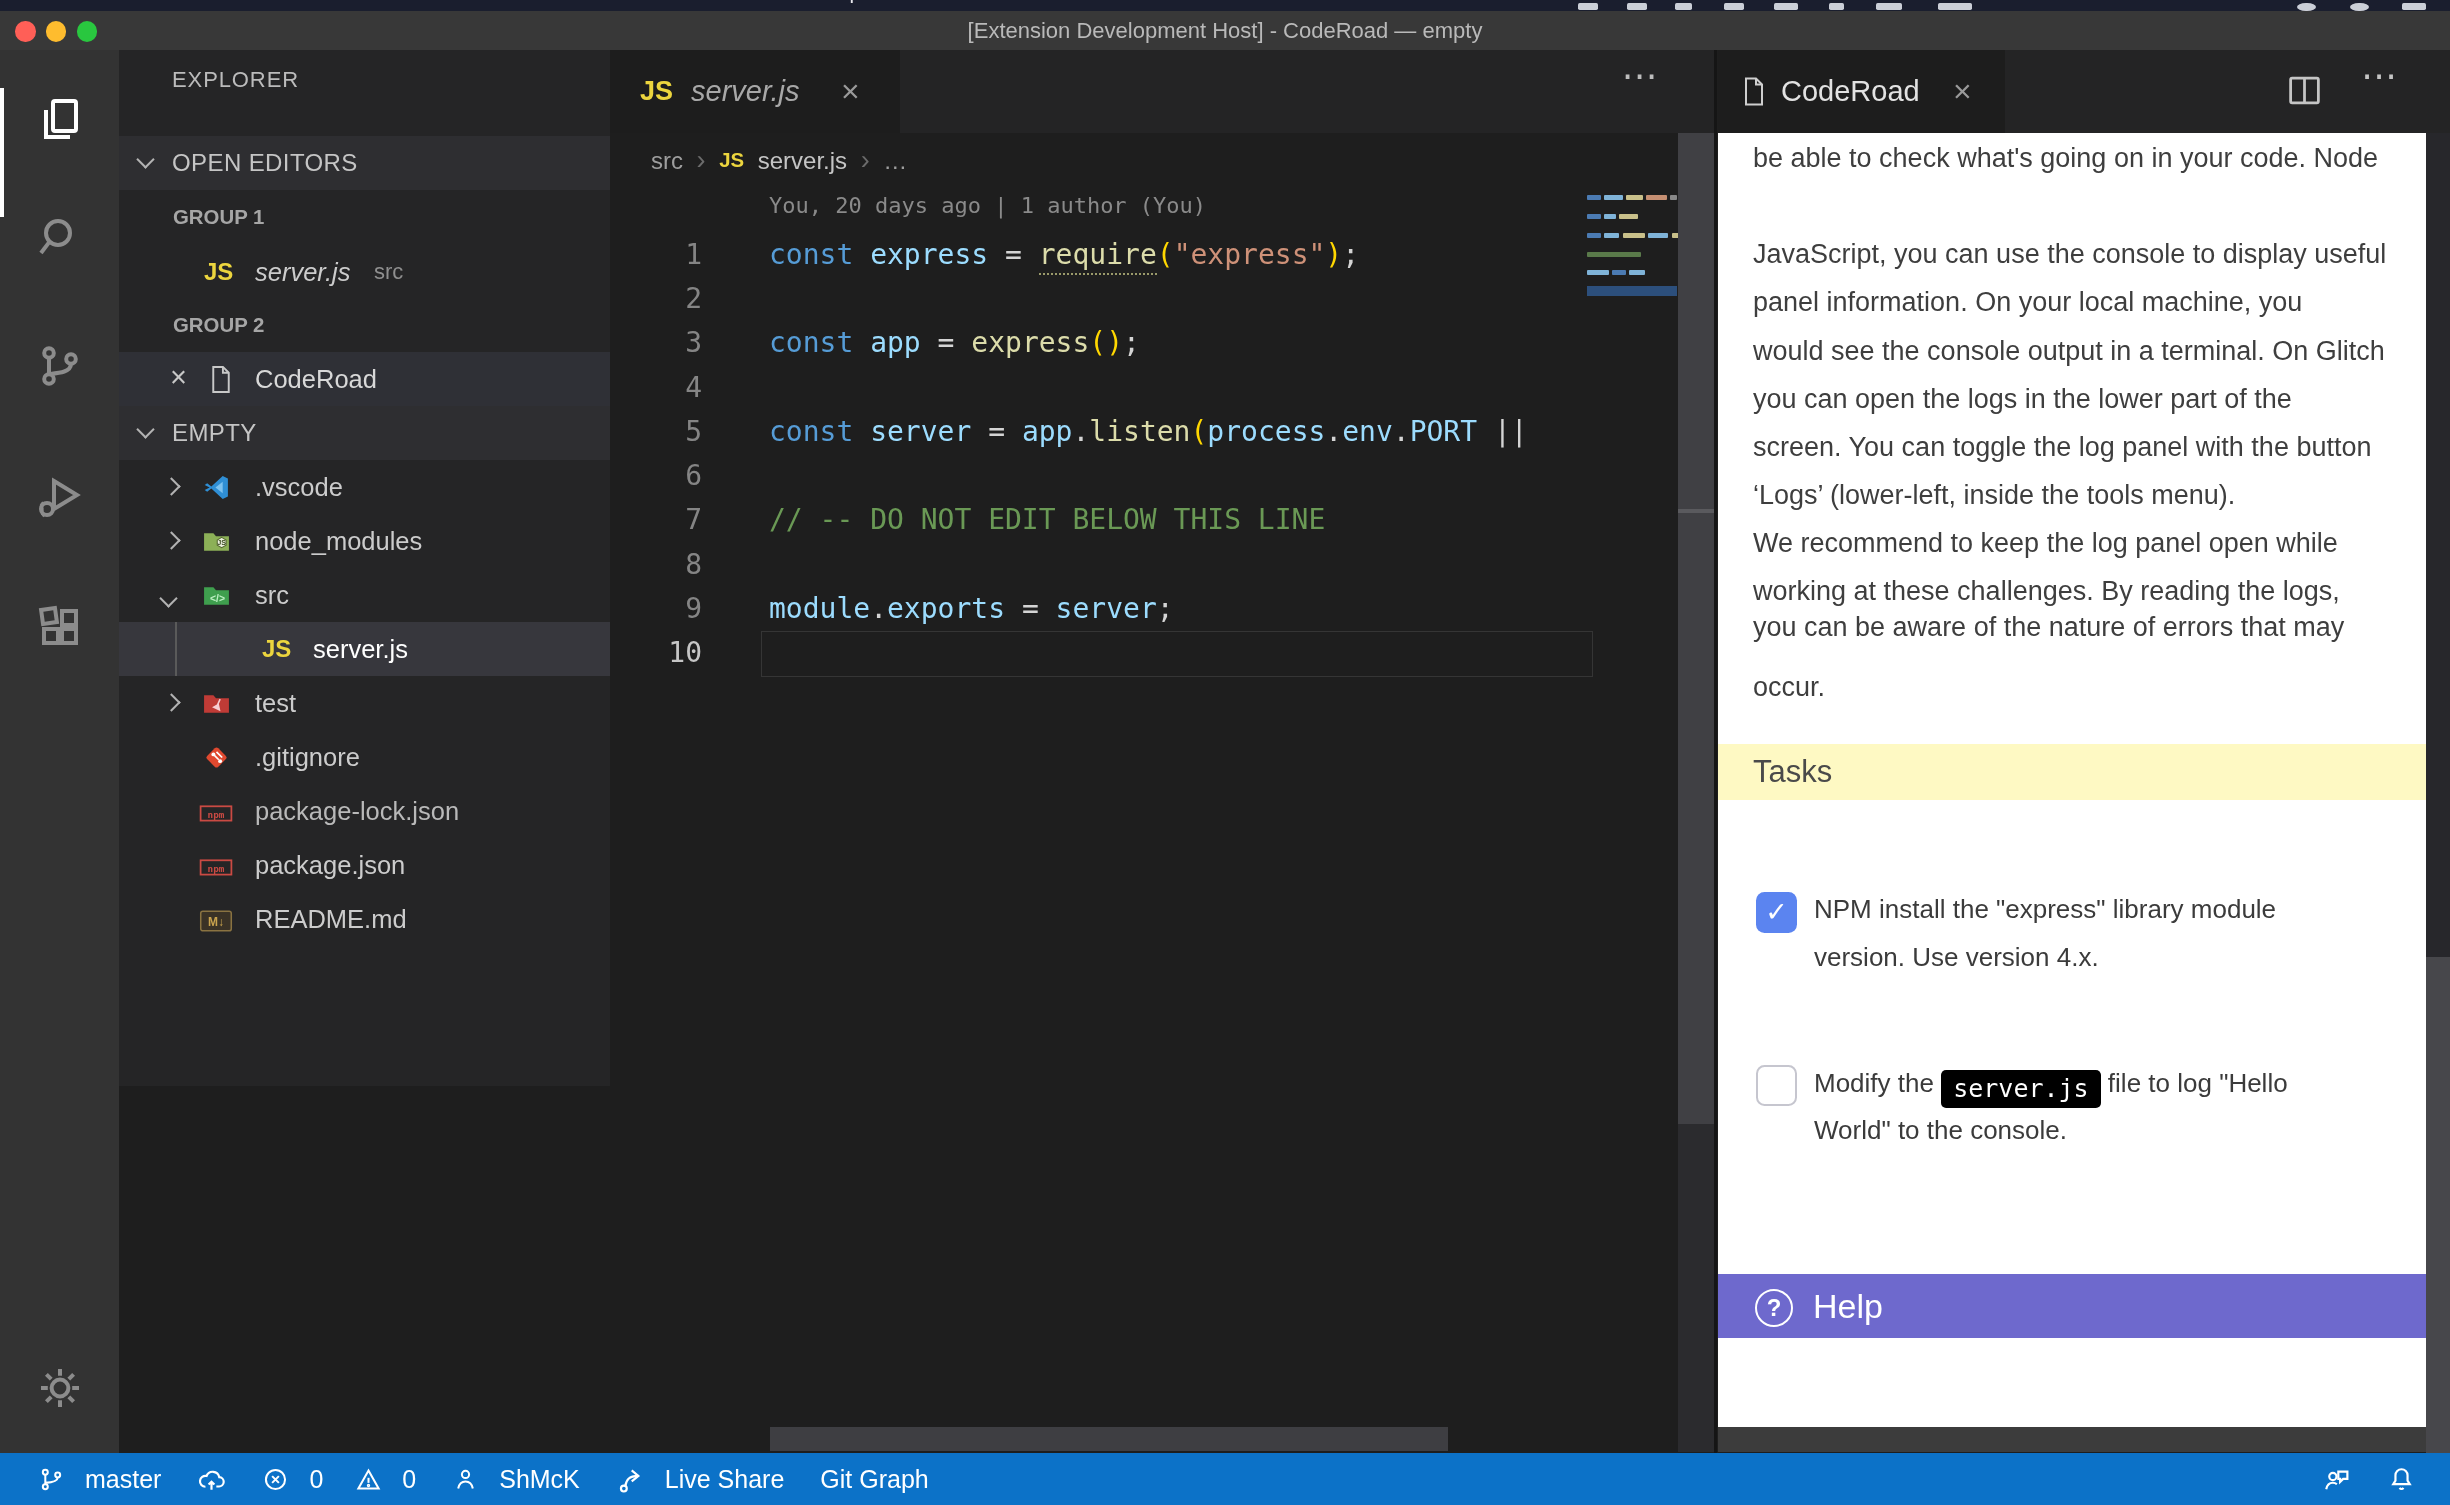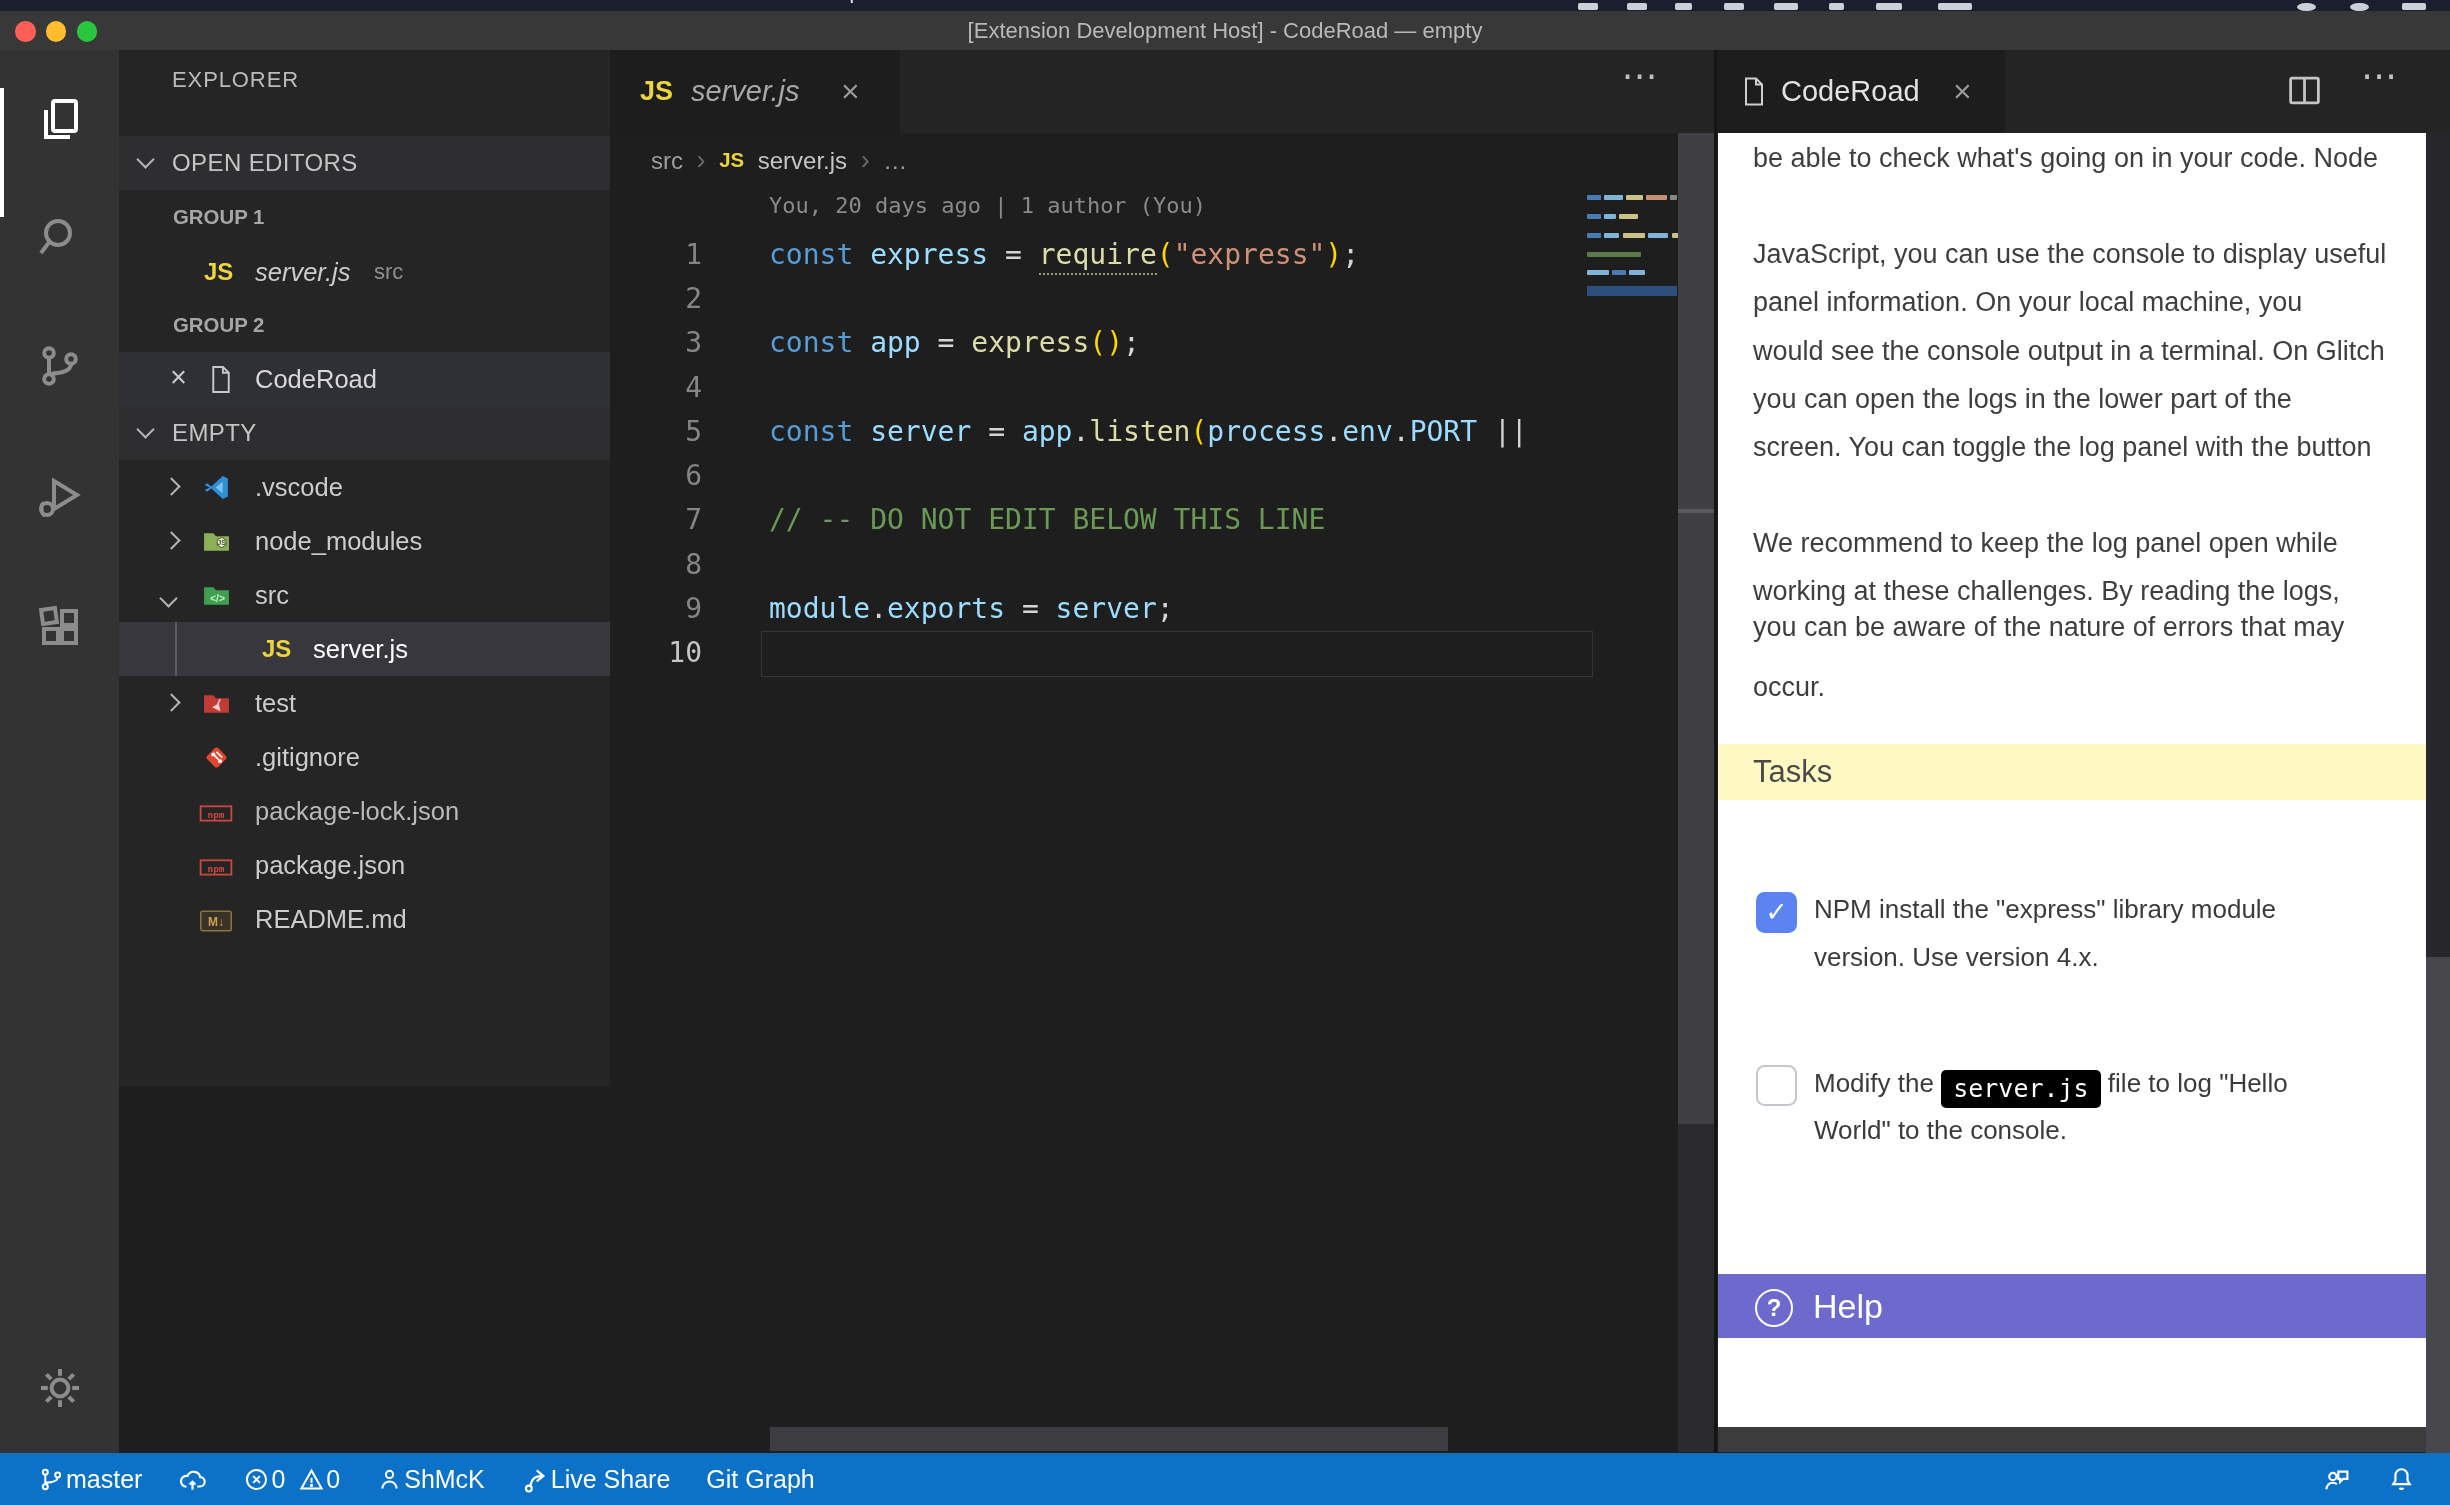--- a/index.html
+++ b/index.html
@@ -51,21 +51,21 @@
   #cr-tabstrip{left:0;top:0;width:732px;height:83px;background:#242425;}
   #cr-tab{left:0;top:0;width:287px;height:83px;background:#1d1d1d;}
   #cr-content{left:0;top:83px;width:708px;height:1319px;background:#ffffff;overflow:hidden;}
   .para-line{position:absolute;left:35px;width:655px;height:48px;line-height:48px;font-size:27px;color:#3e3e3e;white-space:nowrap;}
   .task-line{position:absolute;left:96px;height:48px;line-height:48px;font-size:26px;color:#3b3b3b;white-space:nowrap;}
   .chip{display:inline-block;background:#000;color:#fff;font-family:"DejaVu Sans Mono",monospace;
         font-size:25px;line-height:34px;padding:1.7px 12px;border-radius:5.1px;vertical-align:-5.1px;}
   
   #statusbar{left:0;top:1453px;width:2450px;height:53px;background:#0c72c8;z-index:40;}
   .sb-group{position:absolute;top:0;height:53px;display:flex;align-items:center;gap:36px;}
-  .sb-item{display:flex;align-items:center;gap:1px;color:#ffffff;font-size:25px;white-space:nowrap;}
+  .sb-item{display:flex;align-items:center;gap:20px;color:#ffffff;font-size:25px;white-space:nowrap;}
   .sb-item svg{stroke:#ffffff;fill:none;stroke-width:1.8;}
   .x-close{color:#9a9a9a;font-size:32px;line-height:83px;}
 </style>
 </head>
 <body>
 
 <div id="root">
 
   <div id="menubar" class="abs">
     <span class="menu-item" style="left:101px">Code</span>
@@ -406,20 +406,21 @@
     </div>
 
     <div id="cr-content" class="abs">
 
       <div class="para-line" style="top:0.9px">be able to check what's going on in your code. Node</div>
       <div class="para-line" style="top:97px">JavaScript, you can use the console to display useful</div>
       <div class="para-line" style="top:145px">panel information. On your local machine, you</div>
       <div class="para-line" style="top:194px">would see the console output in a terminal. On Glitch</div>
       <div class="para-line" style="top:242px">you can open the logs in the lower part of the</div>
       <div class="para-line" style="top:290px">screen. You can toggle the log panel with the button</div>
+      <div class="para-line" style="top:338px">‘Logs’ (lower-left, inside the tools menu).</div>
       <div class="para-line" style="top:386px">We recommend to keep the log panel open while</div>
       <div class="para-line" style="top:434px">working at these challenges. By reading the logs,</div>
       <div class="para-line" style="top:470px">you can be aware of the nature of errors that may</div>
       <div class="para-line" style="top:530px">occur.</div>
 
       <div class="abs" style="left:0;top:611px;width:708px;height:56px;background:#fef9c3">
         <span style="position:absolute;left:35px;line-height:56px;font-size:31px;color:#4a4a4a">Tasks</span>
       </div>
 
       <div class="abs" style="left:38px;top:759px;width:41px;height:41px;background:#5b84f0;border-radius:8.5px;text-align:center">

